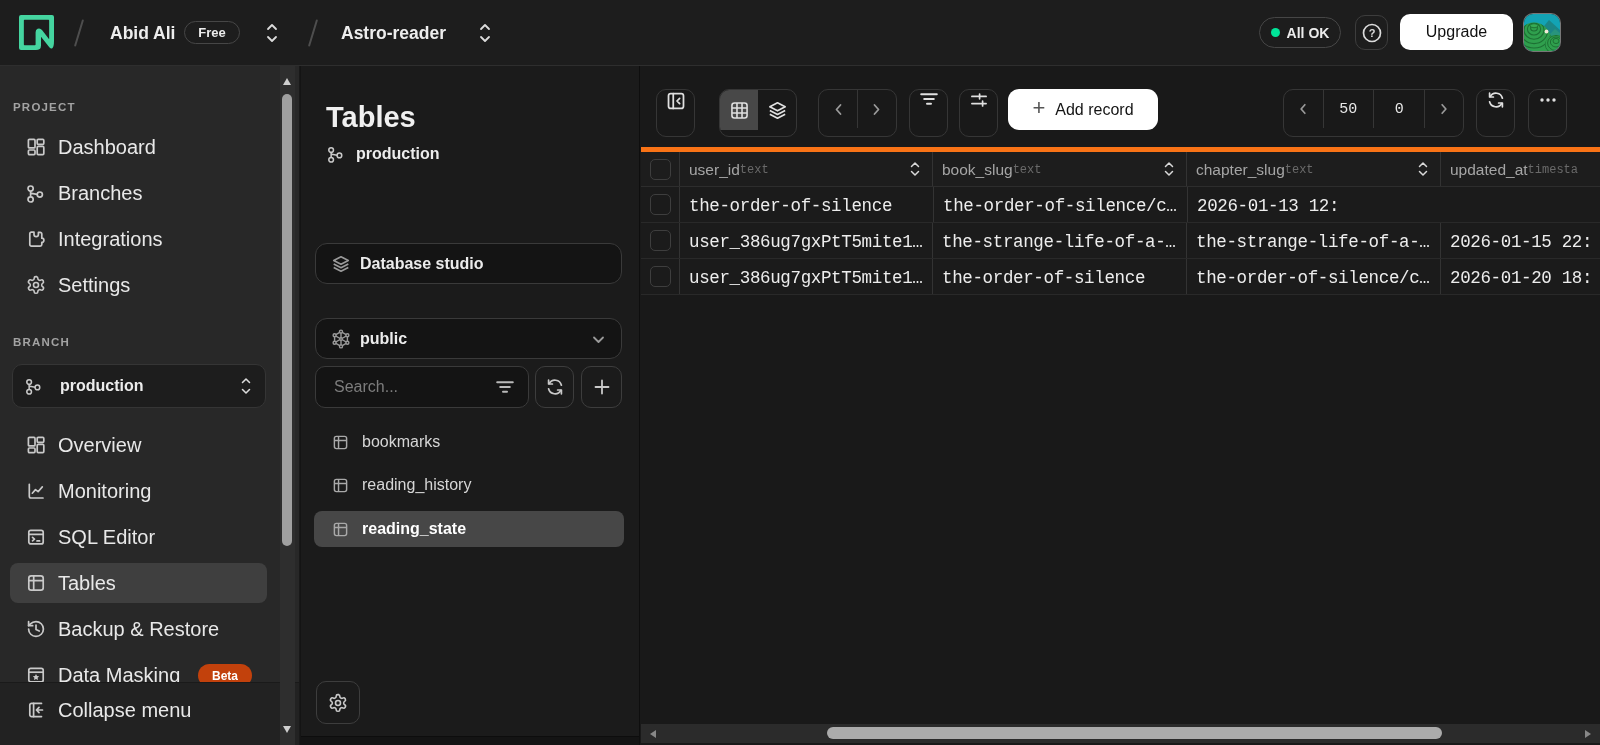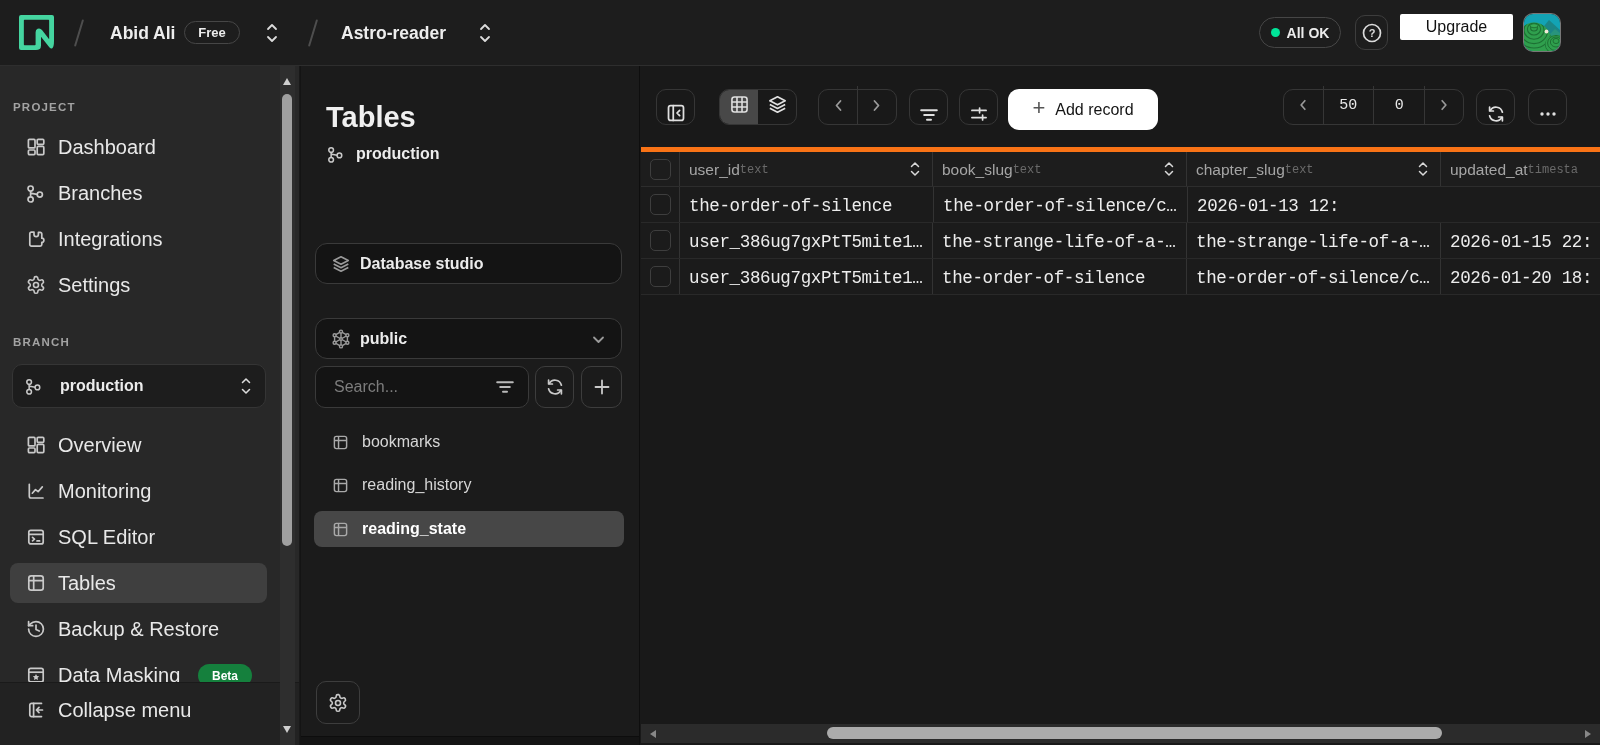--- a/index.html
+++ b/index.html
@@ -10,52 +10,52 @@
 
 #topbar { position:absolute; left:0; top:0; width:1600px; height:66px; background:#1d1d1d; border-bottom:1px solid #2e2e2e; }
 .slash { position:absolute; width:2px; height:28px; background:#4e4e4e; transform:rotate(17deg); border-radius:1px; }
 .crumb { position:absolute; color:#ededed; font-weight:bold; font-size:17.5px; }
 .pill { position:absolute; border:1px solid #464646; border-radius:999px; color:#ededed; display:flex; align-items:center; justify-content:center; }
 #freepill { left:184px; top:21px; width:56px; height:23px; font-size:13px; font-weight:bold; }
 #allok { left:1259px; top:17px; width:82px; height:31px; font-size:14px; font-weight:bold; gap:7px; }
 .gdot { width:9px; height:9px; border-radius:50%; background:#00e599; }
 .sqbtn { position:absolute; border:1px solid #3d3d3d; border-radius:10px; display:flex; align-items:center; justify-content:center; }
 #helpbtn { left:1355px; top:15px; width:33px; height:35px; }
-#upgrade { position:absolute; left:1400px; top:14px; width:113px; height:26px; background:#fff; border-radius:2px; color:#111; font-size:16px; display:flex; align-items:center; justify-content:center; }
+#upgrade { position:absolute; left:1400px; top:14px; width:113px; height:36px; background:#fff; border-radius:10px; color:#111; font-size:16px; display:flex; align-items:center; justify-content:center; }
 #avatar { position:absolute; left:1524px; top:14px; width:36px; height:37px; border-radius:9px; overflow:hidden; box-shadow:0 0 0 1px #777; }
 
 #sidebar { position:absolute; left:0; top:66px; width:299px; height:679px; background:#282828; }
 #sidebar .label { position:absolute; left:13px; font-size:11.5px; font-weight:bold; letter-spacing:1.2px; color:#a3a3a3; }
 .navitem { position:absolute; left:10px; width:257px; height:40px; display:flex; align-items:center; color:#e8e8e8; font-size:20px; }
 .navitem .ic { width:20px; height:20px; margin-left:16px; margin-right:12px; flex:0 0 auto; color:#c9c9c9; }
 .navitem.sel { background:#3f3f3f; border-radius:8px; }
 #prodsel { position:absolute; left:12px; top:298px; width:254px; height:44px; background:#1d1d1d; border:1px solid #353535; border-radius:10px; display:flex; align-items:center; color:#ececec; font-size:16px; font-weight:bold; }
 #prodsel .ic { width:18px; height:18px; margin-left:12px; margin-right:17px; color:#c9c9c9; }
 #sbscroll { position:absolute; left:280px; top:0px; width:15px; height:679px; background:#2e2e2e; }
 #sbthumb { position:absolute; left:2px; top:28px; width:10px; height:452px; background:#a0a0a0; border-radius:5px; }
 #sbbottom { position:absolute; left:0; top:616px; width:299px; height:63px; background:#222222; border-top:1px solid #1a1a1a; }
-.beta { position:absolute; left:198px; top:598px; width:54px; height:23px; background:#15803d; color:#fff; border-radius:999px; font-size:12px; font-weight:bold; display:flex; align-items:center; justify-content:center; }
+.beta { position:absolute; left:198px; top:598px; width:54px; height:23px; background:#c2410c; color:#fff; border-radius:999px; font-size:12px; font-weight:bold; display:flex; align-items:center; justify-content:center; }
 
 #panel2 { position:absolute; left:300px; top:66px; width:340px; height:679px; background:#1b1b1b; border-left:1px solid #141414; border-right:1px solid #0e0e0e; }
 #p2title { position:absolute; left:25px; top:35px; font-size:29px; font-weight:bold; color:#f0f0f0; }
 #p2branch { position:absolute; left:26px; top:79px; display:flex; align-items:center; gap:11px; color:#ececec; font-size:16px; font-weight:bold; }
 #p2branch svg { color:#c9c9c9; }
 .p2sel { position:absolute; left:14px; width:307px; height:41px; background:#141414; border:1px solid #3a3a3a; border-radius:12px; display:flex; align-items:center; color:#ececec; font-size:16px; font-weight:bold; }
 .p2sel .ic { width:20px; height:20px; margin-left:15px; margin-right:9px; color:#9a9a9a; flex:0 0 auto; }
 .p2sel .chev { position:absolute; right:14px; top:12px; color:#9a9a9a; }
 #p2search { position:absolute; left:14px; top:300px; width:214px; height:42px; background:#141414; border:1px solid #3a3a3a; border-radius:10px; display:flex; align-items:center; color:#7d7d7d; font-size:16px; padding-left:18px; }
 #p2search svg { position:absolute; right:14px; top:11px; color:#b9b9b9; }
 .tblitem { position:absolute; left:13px; width:310px; height:36px; display:flex; align-items:center; color:#d6d6d6; font-size:16px; }
 .tblitem .ic { width:17px; height:17px; margin-left:18px; margin-right:13px; flex:0 0 auto; color:#a9a9a9; }
 .tblitem.sel { background:#474747; border-radius:8px; color:#fff; font-weight:bold; }
 #gearbtn { left:15px; top:615px; width:44px; height:43px; border-radius:10px; color:#c9c9c9; }
 #p2bottom { position:absolute; left:0; top:670px; width:338px; height:9px; background:#141414; border-top:1px solid #0d0d0d; }
 
 #main { position:absolute; left:641px; top:66px; width:959px; height:679px; background:#191919; }
-.tbtn { position:absolute; top:23px; height:36px; border:1px solid #363636; border-radius:10px; display:flex; align-items:flex-end; justify-content:center; color:#e0e0e0; }
+.tbtn { position:absolute; top:23px; height:48px; border:1px solid #363636; border-radius:10px; display:flex; align-items:flex-start; justify-content:center; color:#e0e0e0; }
 #addrec { position:absolute; left:367px; top:23px; width:150px; height:41px; background:#fff; border-radius:11px; color:#141414; font-size:16px; display:flex; align-items:center; justify-content:center; gap:10px; }
 #addrec .plus { color:#555; font-size:22px; font-weight:400; margin-top:-3px; }
 #tb-seg { padding:0; overflow:hidden; }
 .seg { width:39px; height:40px; display:flex; align-items:center; justify-content:center; }
 .seg.on { background:#484848; }
 #tb-nav { padding:0; }
 .nseg { width:39px; height:38px; display:flex; align-items:center; justify-content:center; color:#9a9a9a; }
 .vdiv { width:1px; height:38px; background:#363636; }
 #tb-pager { padding:0; font-family:"Liberation Mono", monospace; font-size:15px; color:#e8e8e8; }
 .pseg { height:38px; display:flex; align-items:center; justify-content:center; }

